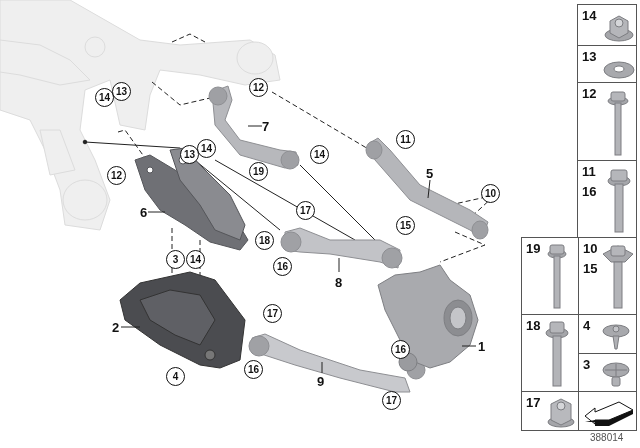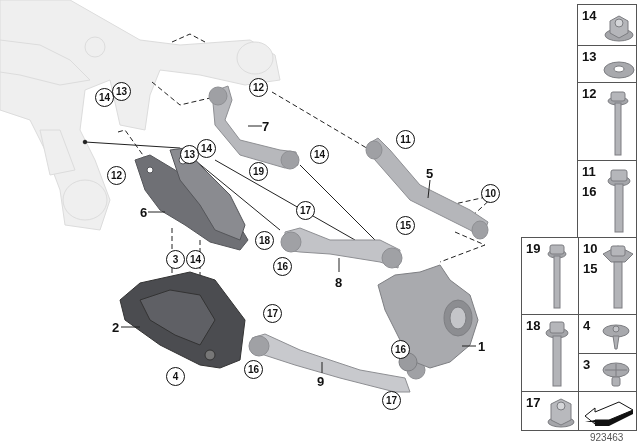--- a/index.html
+++ b/index.html
@@ -219,14 +219,14 @@
       </svg>
     </div>
     <div class="cell" style="left:578px;top:391px;width:59px;height:40px">
       <svg style="position:absolute;left:4px;top:4px" width="52" height="32">
         <path d="M2,20 L12,12 L12,16 L36,6 L50,14 L26,24 L12,24 L12,28 Z" fill="#fff" stroke="#111" stroke-width="1"></path>
         <path d="M2,26 L12,26 L12,30 L26,30 L50,18 L50,14 L26,24 L12,24 Z" fill="#111"></path>
       </svg>
     </div>
   </div>
 
-  <div class="refno">923463</div>
+  <div class="refno">388014</div>
 </div>
 
 </body></html>

